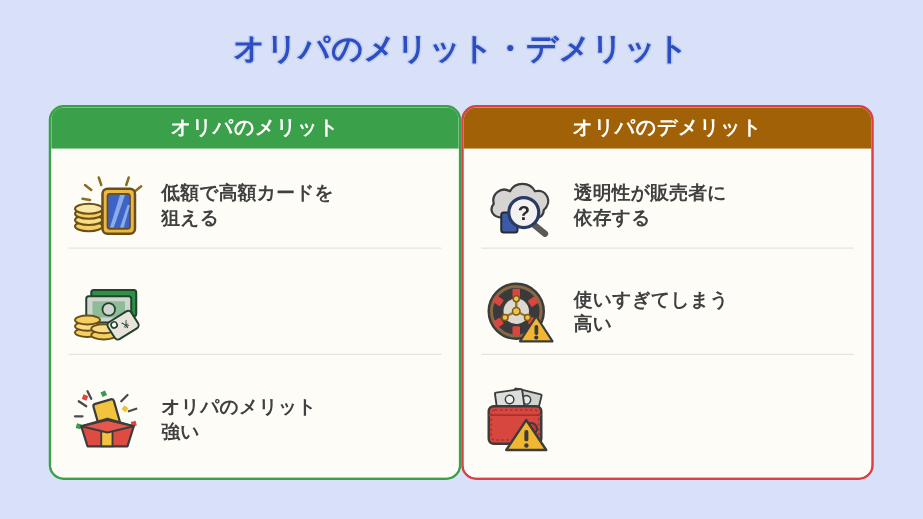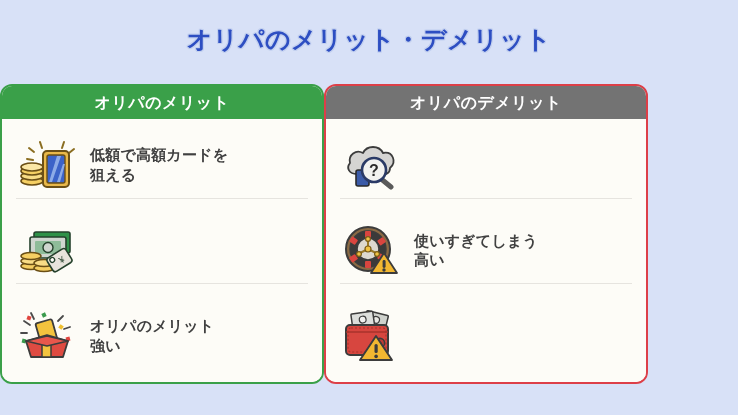--- a/index.html
+++ b/index.html
@@ -32,21 +32,21 @@
        1px 0 0 #c3d0ef, -1px 0 0 #c3d0ef,
        0 1px 0 #c3d0ef, 0 -1px 0 #c3d0ef,
        1px 1px 0 #c3d0ef, -1px -1px 0 #c3d0ef,
        1px -1px 0 #c3d0ef, -1px 1px 0 #c3d0ef;
     user-select: none;
   }
   .panels {
     position: absolute;
     top: 84px;
     left: 0;
-    width: 648px;
+    width: 738px;
     display: flex;
     justify-content: center;
     align-items: center;
   }
   .panel {
     width: 330px;
     border-radius: 12px;
     overflow: hidden;
     background: #fdfcf7;
     box-sizing: border-box;
@@ -63,21 +63,21 @@
     line-height: 33px;
     text-align: center;
     color: #ffffff;
     font-size: 16px;
     font-weight: bold;
     background: #3aa049;
     letter-spacing: 0.5px;
     flex: none;
   }
   .panel.demerit .panel-header {
-    background: #737373;
+    background: #a16207;
   }
   .panel-body {
     flex: 1;
     padding: 4px 14px 4px 14px;
     box-sizing: border-box;
     display: flex;
     flex-direction: column;
     justify-content: space-around;
     background: #fdfcf7;
   }
@@ -214,20 +214,22 @@
         <div class="row">
           <div class="row-icon">
             <svg width="56" height="50" viewBox="0 0 56 50">
               <path d="M14 34 C6 34 3 28 7 23 C5 15 13 9 20 13 C24 5 36 5 40 13 C50 11 54 22 47 28 C47 33 43 35 39 34 Z" fill="#d5d4d2" stroke="#3c3c3c" stroke-width="1.8" stroke-linejoin="round"></path>
               <rect x="13" y="30" width="13" height="16" rx="2" fill="#3b5ba8" stroke="#2a2a2a" stroke-width="1.6"></rect>
               <line x1="37" y1="38" x2="48" y2="47" stroke="#5a5a5a" stroke-width="5" stroke-linecap="round"></line>
               <circle cx="31" cy="30" r="12" fill="#f2f2f0" stroke="#2a3a66" stroke-width="2.6"></circle>
               <text x="31" y="36" font-size="16" font-weight="bold" font-family="'Liberation Sans',sans-serif" fill="#2a2a2a" text-anchor="middle">?</text>
             </svg>
           </div>
+          <div class="row-label">透明性が販売者に
+依存する</div>
         </div>
 
         <div class="row">
           <div class="row-icon">
             <svg width="56" height="50" viewBox="0 0 56 50">
               <circle cx="25" cy="24" r="22" fill="#8a6a44" stroke="#3c3c3c" stroke-width="2"></circle>
               <circle cx="25" cy="24" r="18" fill="#3a3a3a" stroke="#3c3c3c" stroke-width="1.4"></circle>
               <g fill="#d9453f">
                 <rect x="22" y="6" width="6" height="7" rx="1"></rect>
                 <rect x="36" y="13" width="6" height="7" rx="1" transform="rotate(55 39 16)"></rect>

